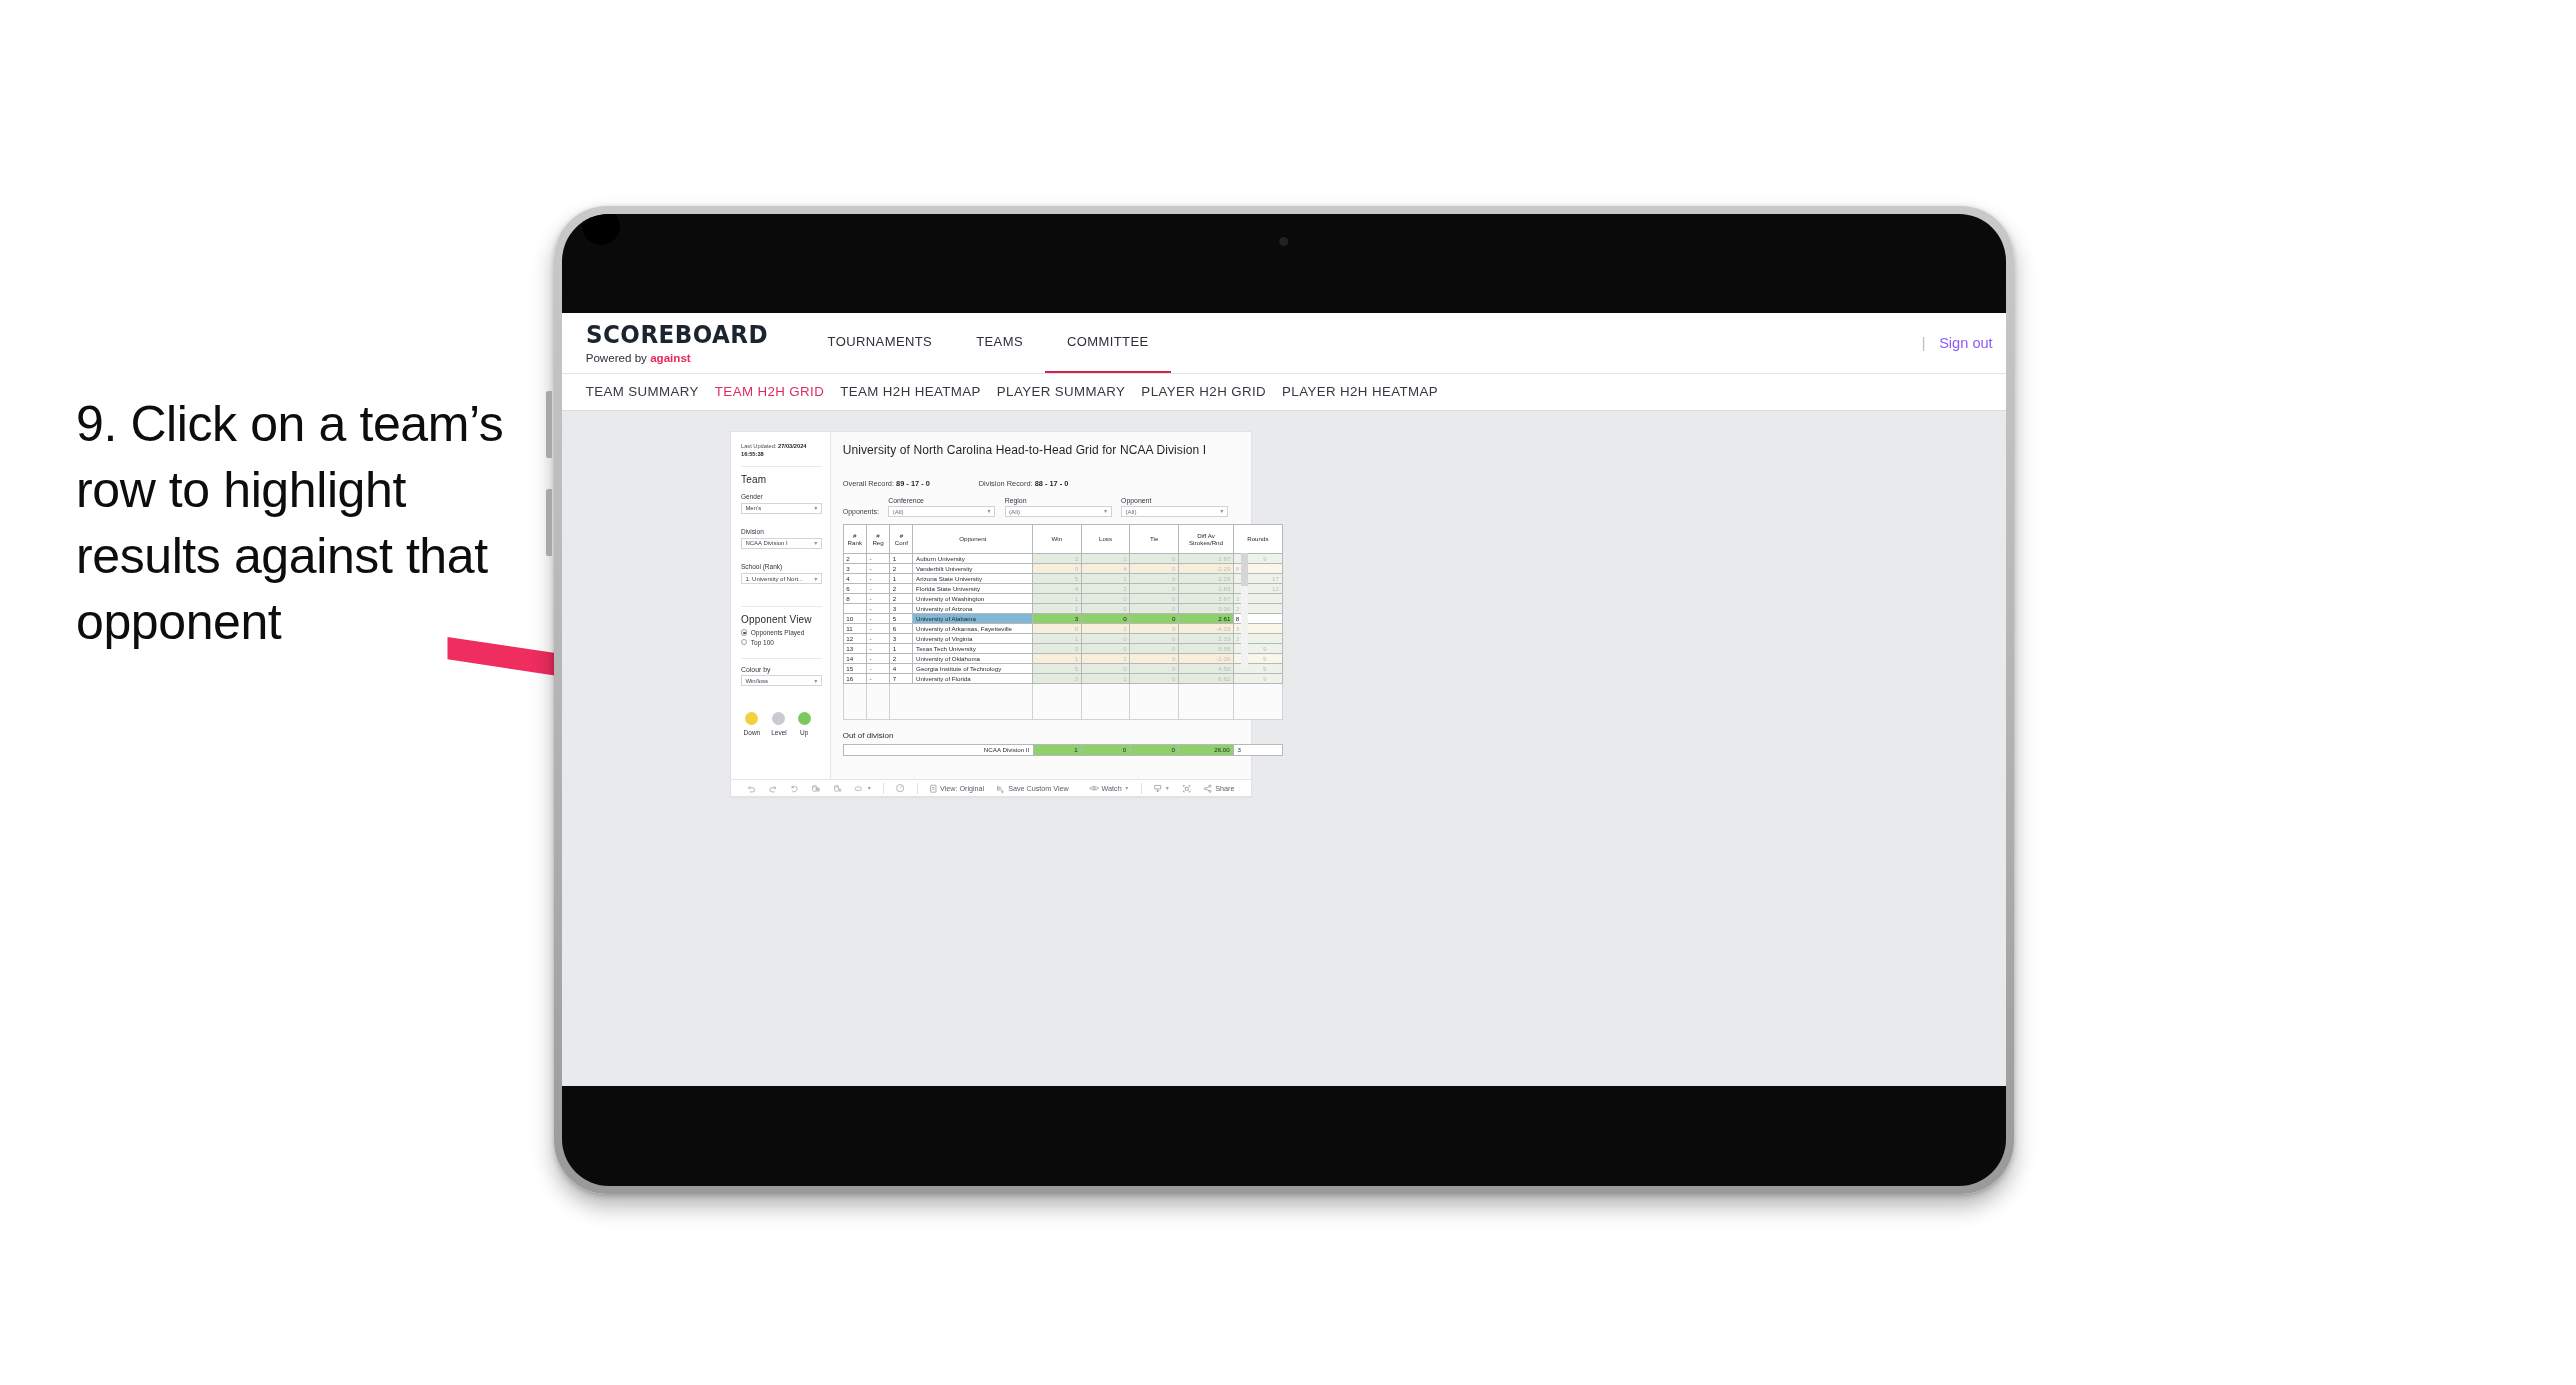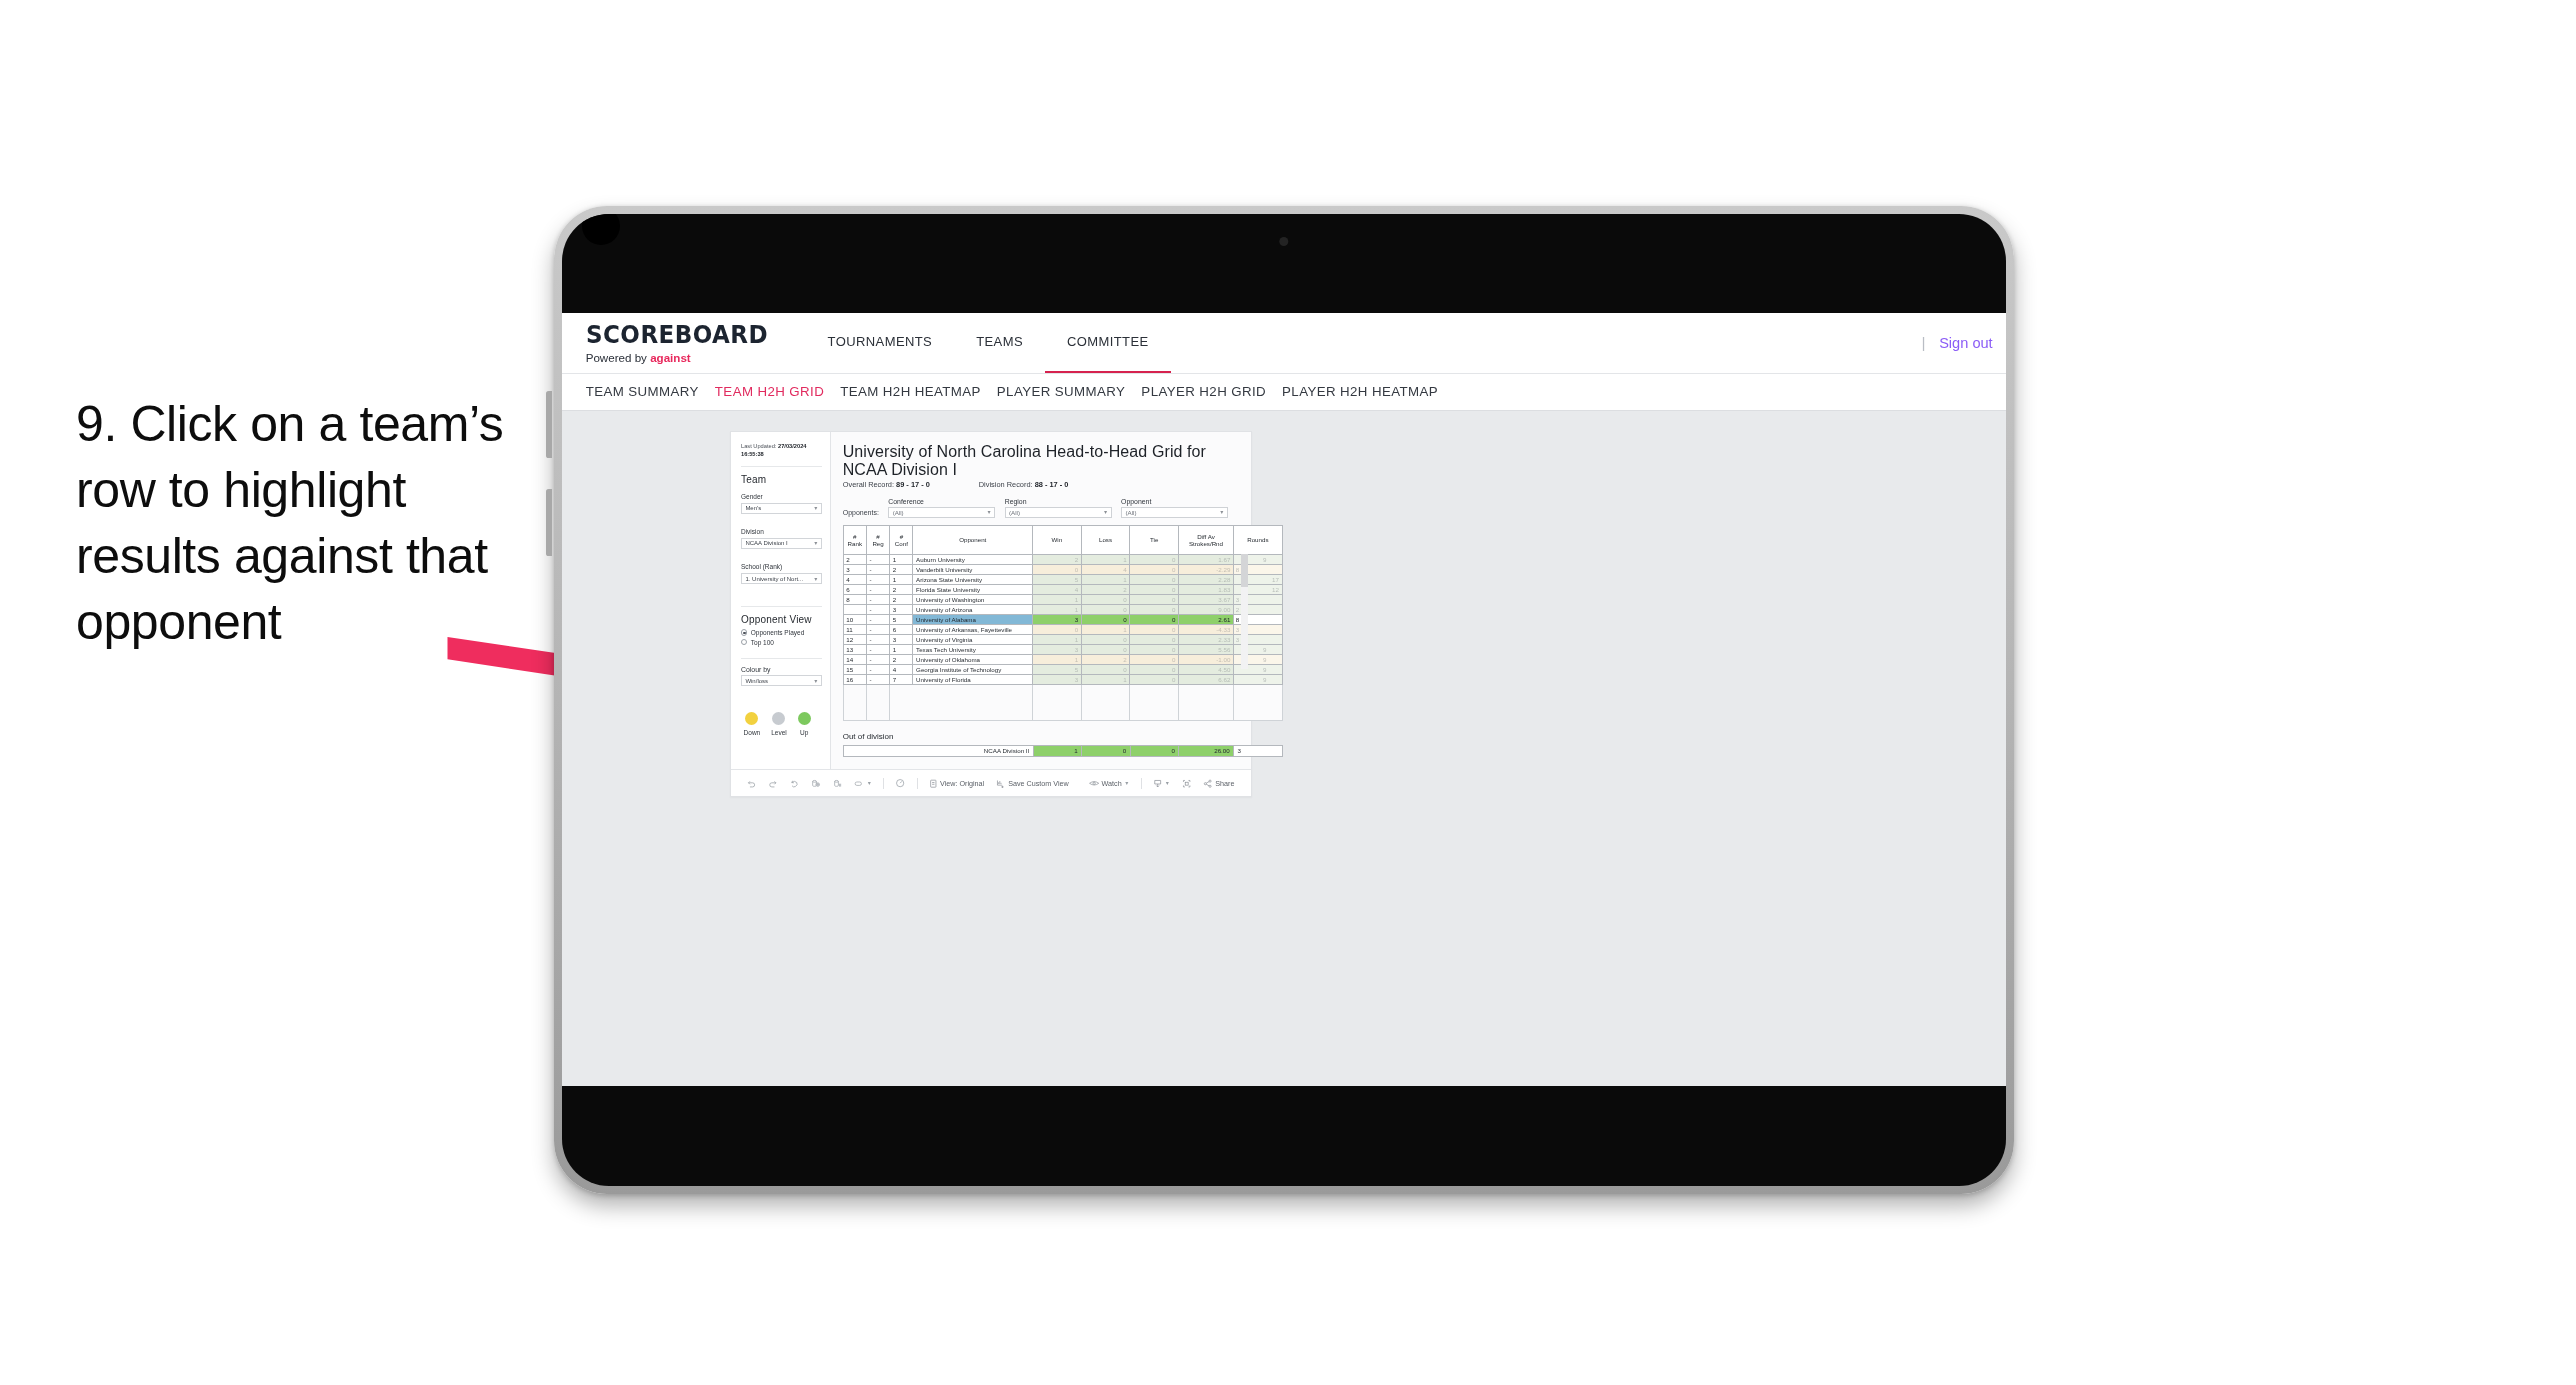--- a/index.html
+++ b/index.html
@@ -156,21 +156,21 @@
     content: ""; position: absolute; left: 1.4px; top: 1.4px;
     width: 2.3px; height: 2.3px; border-radius: 50%; background: #4a4f57;
   }
   #legend { display: flex; gap: 11px; margin-top: 26px; padding-left: 2.6px; }
   .lg { text-align: center; }
   .lg .dot { width: 13px; height: 13px; border-radius: 50%; margin: 0 auto 3.4px; }
   .lg .cap { font-size: 6.5px; color: #2f343b; }
 
   
   #viz-main { flex: 1; padding: 10.3px 12px 0 12px; min-width: 0; background:#fbfbfc; }
-  #viz-title { font-size: 16px; color: #1e2228; margin-bottom: 1px; letter-spacing: 0.1px; }
+  #viz-title { font-size: 12px; color: #1e2228; margin-bottom: 22px; letter-spacing: 0.1px; }
   #records { display: flex; font-size: 7.4px; color: #3a3f47; margin-bottom: 9.4px; }
   #records .rec { white-space: nowrap; }
   #records .rec b { color: #1e2228; }
   #records .rec:nth-child(2) { margin-left: 49px; }
 
   #filters { display: flex; align-items: flex-end; gap: 9.4px; margin-bottom: 7.7px; }
   #filters .op-label { font-size: 7px; color: #3a3f47; padding-bottom: 1.7px; }
   .filt { }
   .filt .flab { font-size: 6.9px; color: #2f343b; margin-bottom: 1.7px; }
   .filt .fsel {
@@ -219,21 +219,21 @@
   table.ood td {
     border: 0.9px solid #b4b8bd; font-size: 6.2px; color: #262b31;
     height: 11px; padding: 0 3.4px; background: #fff;
   }
   table.ood td.lbl { width: 180px; text-align: right; }
   table.ood td.val { background: #8ed06a; text-align: right; }
   table.ood td.rnd-cell { text-align: left; background:#fff; }
 
   
   #viz-toolbar {
-    height: 27px; border-top: 0.9px solid #e3e5e8; background: #fff;
+    height: 17px; border-top: 0.9px solid #e3e5e8; background: #fff;
     display: flex; align-items: center; padding: 0 10.3px; gap: 0;
     font-size: 7.2px; color: #72777e;
   }
   .tb { display: flex; align-items: center; gap: 2.6px; padding: 0 6px; cursor: pointer; color:#84898f; }
   .tb.lbl { color: #5a5f66; }
   .tb-sep { width: 0.9px; height: 11px; background: #dfe1e4; margin: 0 5.2px; }
   .tb svg { display: block; }
   .caret-sm { font-size: 5.2px; color: #9aa0a6; }
   #tb-spacer { flex: 1; }
 </style>

